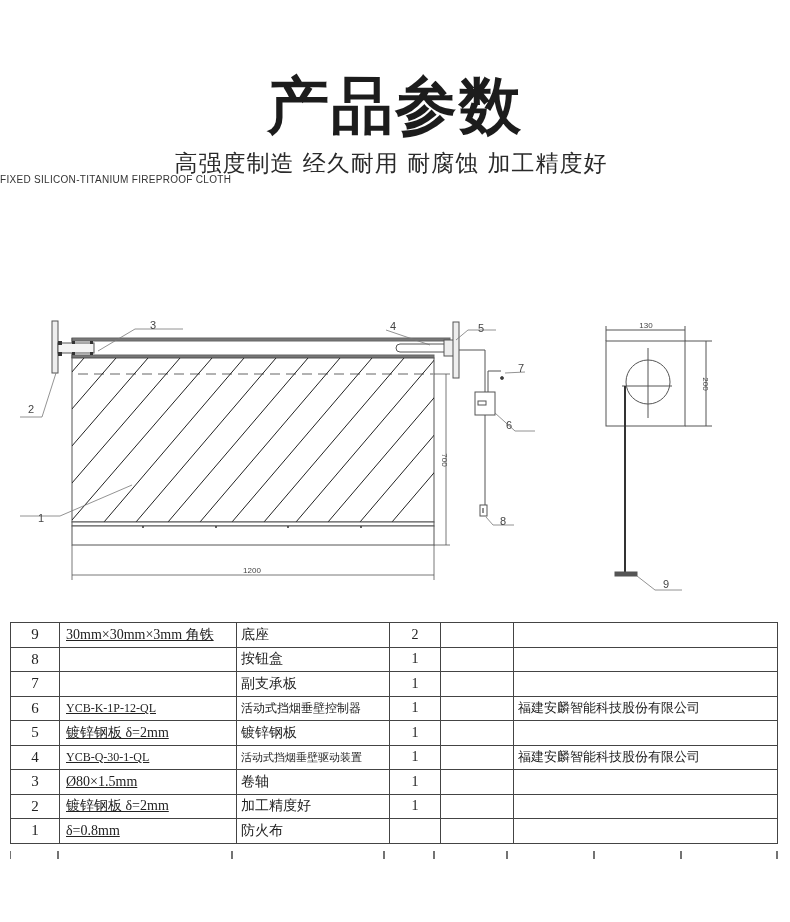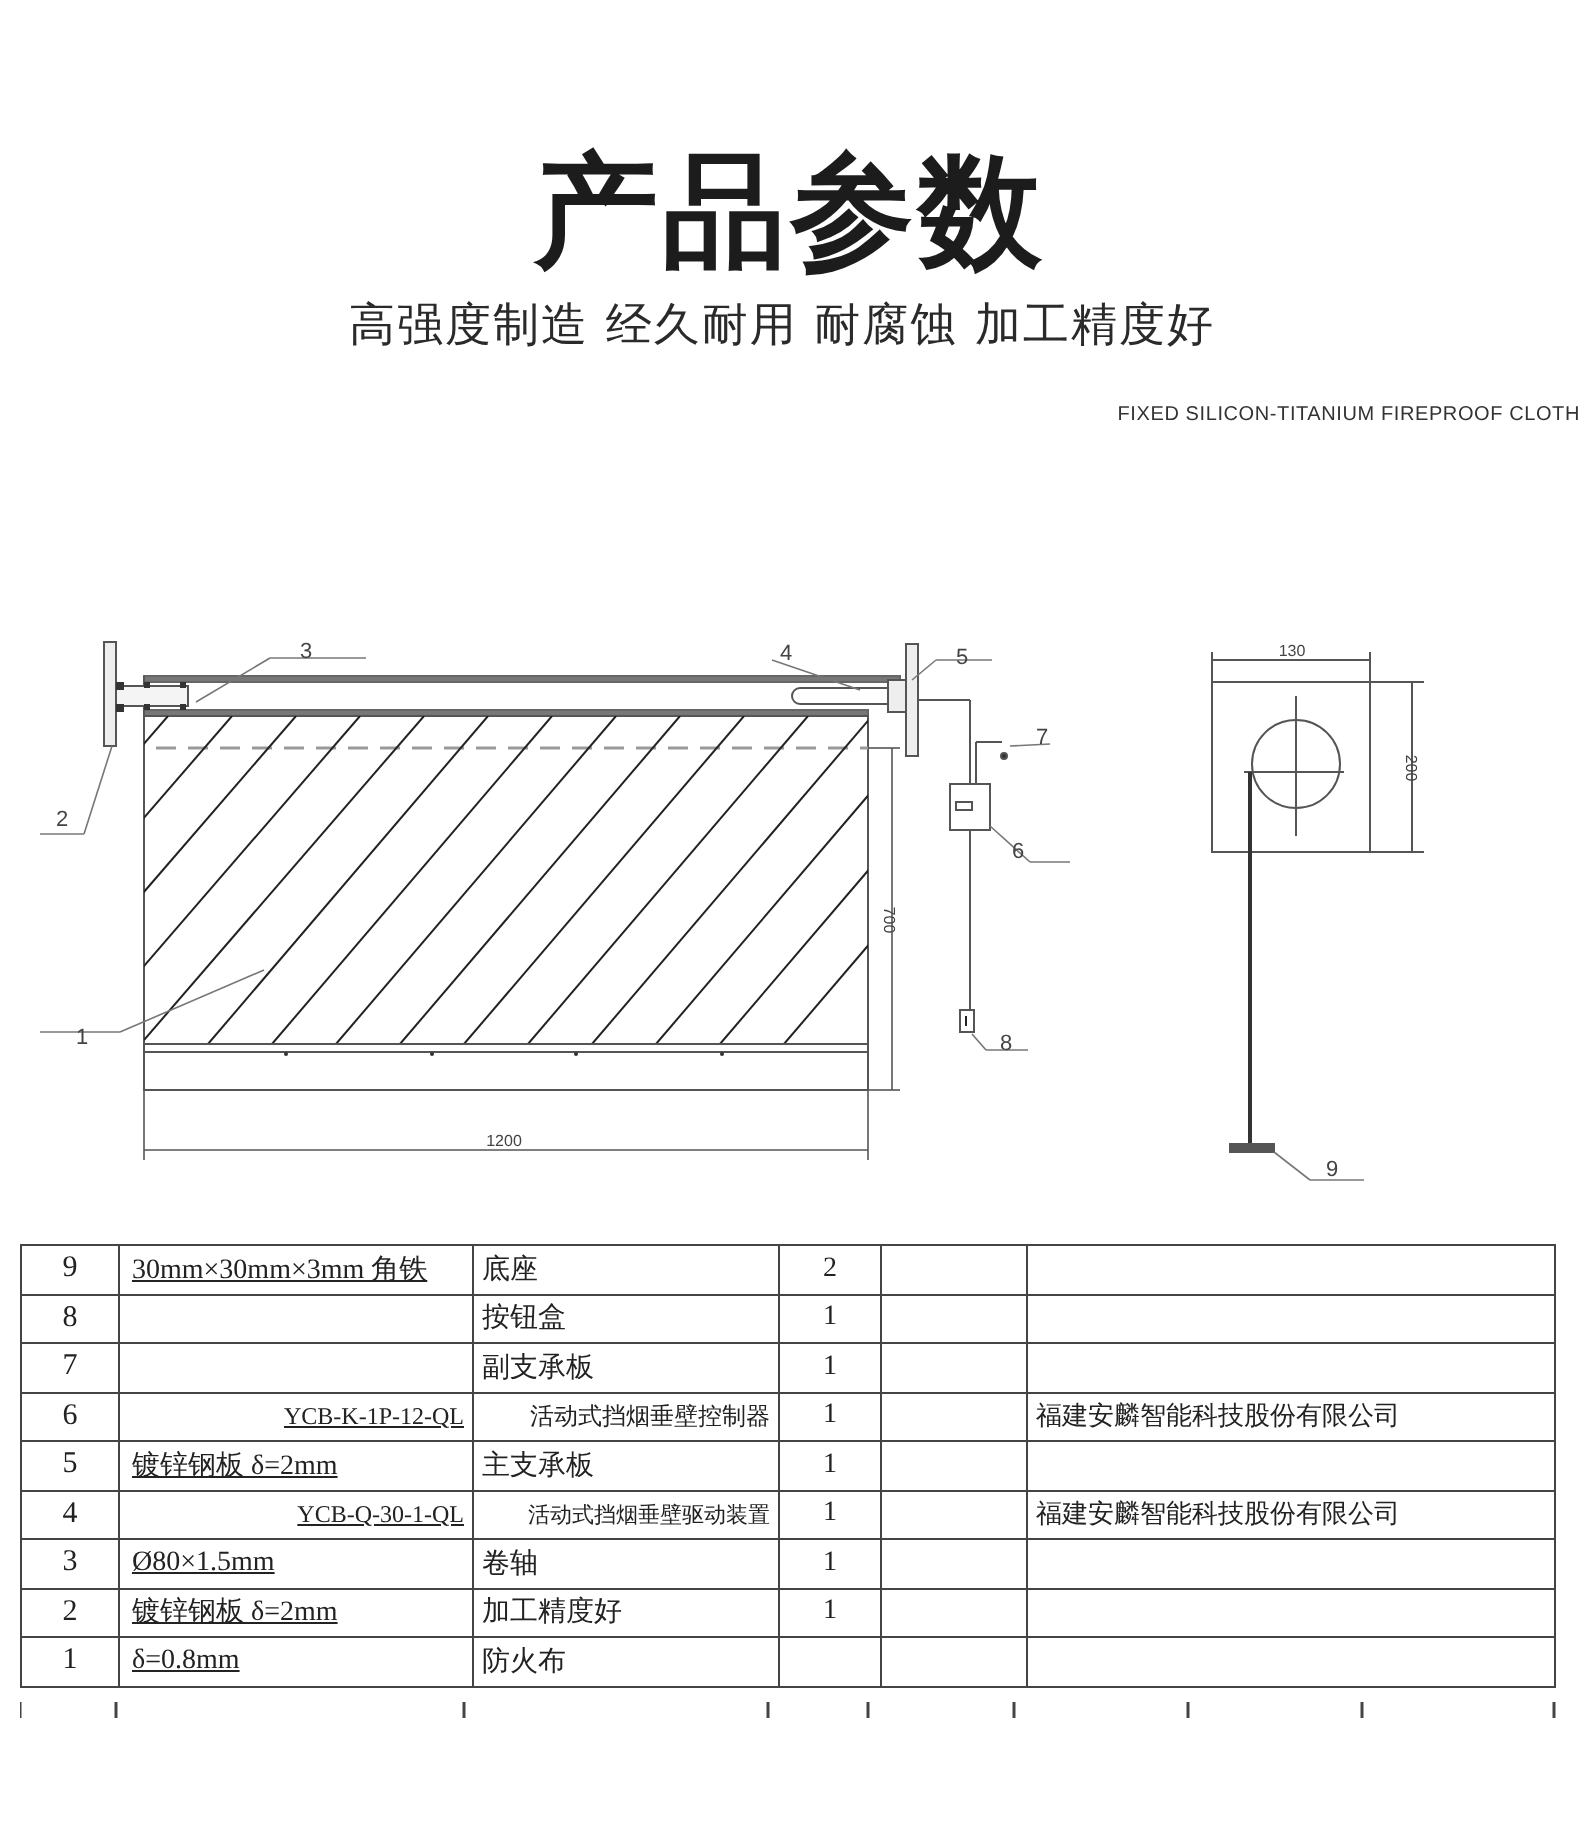--- a/index.html
+++ b/index.html
@@ -1,30 +1,30 @@
 <!DOCTYPE html>
 <html><head>
 <meta charset="utf-8">
 <style>
   html,body{margin:0;padding:0;background:#fff;}
   body{width:790px;height:922px;position:relative;overflow:hidden;font-family:"DejaVu Sans","Liberation Sans",sans-serif;color:#1a1a1a;}
   .title{position:absolute;top:66px;left:0;width:790px;text-align:center;font-size:62px;font-weight:bold;letter-spacing:2px;color:#1c1c1c;line-height:80px;}
   .subtitle{position:absolute;top:146px;left:0;width:782px;text-align:center;font-size:23px;color:#2a2a2a;letter-spacing:1px;line-height:34px;}
-  .en{position:absolute;top:202px;left:0;width:790px;text-align:right;font-size:10px;color:#333;letter-spacing:0.3px;font-family:"Liberation Sans",sans-serif;}
+  .en{position:absolute;top:174px;left:0;width:790px;text-align:left;font-size:10px;color:#333;letter-spacing:0.3px;font-family:"Liberation Sans",sans-serif;}
   .drawing{position:absolute;left:0;top:290px;width:790px;height:320px;}
   .drawing svg{display:block;}
   .tbl{position:absolute;left:10px;top:622px;width:768px;border-collapse:collapse;font-family:"Liberation Serif","DejaVu Serif",serif;font-size:14px;color:#222;}
   .tbl td{border:1.5px solid #444;height:23.5px;padding:0 4px;white-space:nowrap;overflow:hidden;}
   .tbl td.num{text-align:center;width:40px;font-size:15px;}
   .tbl td.spec{width:166px;padding-left:6px;text-decoration:underline;}
   .tbl td.name{width:144px;}
   .tbl td.qty{text-align:center;width:42px;}
   .tbl td.blank{width:64px;}
   .tbl td.maker{padding-left:4px;font-size:13px;font-family:Liberation Serif, serif;}
-  .small{font-size:12px;text-align:right;}
+  .small{font-size:12px;}
   .tail{position:absolute;left:10px;top:851px;width:768px;height:8px;}
 </style>
 </head>
 <body>
 
 <div class="title">产品参数</div>
 <div class="subtitle">高强度制造 经久耐用 耐腐蚀 加工精度好</div>
 <div class="en">FIXED SILICON-TITANIUM FIREPROOF CLOTH</div>
 
 <div class="drawing">
@@ -189,21 +189,21 @@
       <td class="num">6</td>
       <td class="spec small">YCB-K-1P-12-QL</td>
       <td class="name small">活动式挡烟垂壁控制器</td>
       <td class="qty">1</td>
       <td class="blank"></td>
       <td class="maker">福建安麟智能科技股份有限公司</td>
     </tr>
     <tr>
       <td class="num">5</td>
       <td class="spec">镀锌钢板  δ=2mm</td>
-      <td class="name">主支承板</td>
+      <td class="name">镀锌钢板</td>
       <td class="qty">1</td>
       <td class="blank"></td>
       <td class="maker"></td>
     </tr>
     <tr>
       <td class="num">4</td>
       <td class="spec small">YCB-Q-30-1-QL</td>
       <td class="name small" style="font-size:11px">活动式挡烟垂壁驱动装置</td>
       <td class="qty">1</td>
       <td class="blank"></td>

